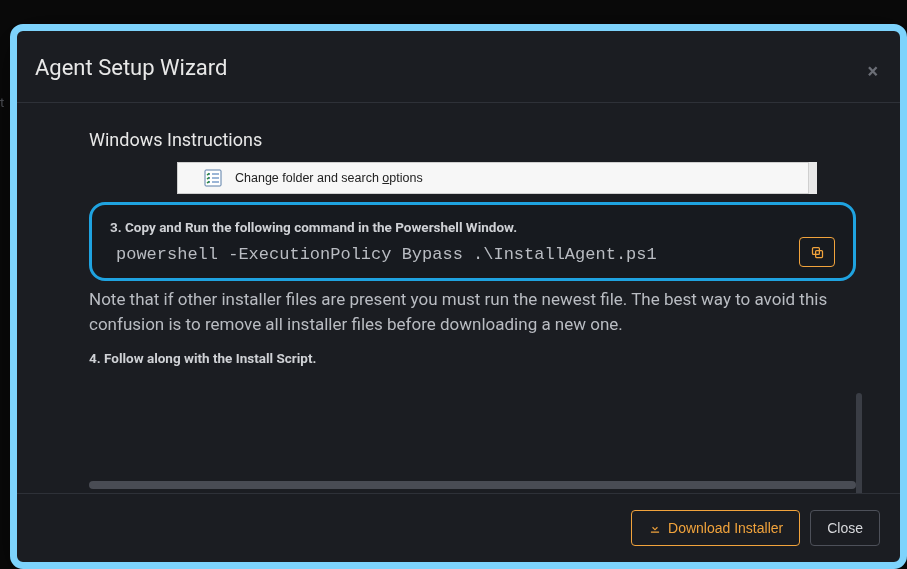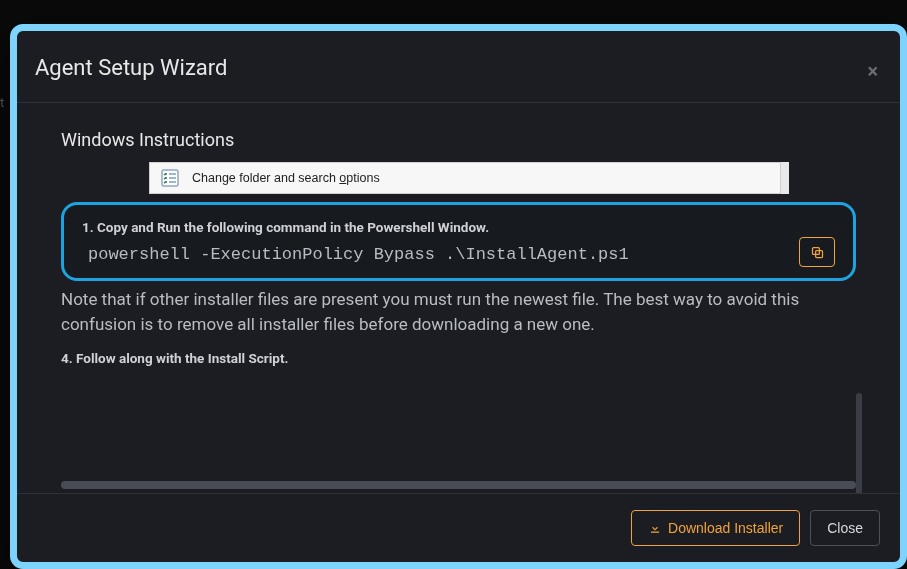--- a/index.html
+++ b/index.html
@@ -54,36 +54,37 @@
     left: 0;
     top: 95px;
     color: #5a5d64;
     font-size: 13px;
   }
   .modal-body {
     flex: 1;
     padding: 26px 44px 12px 44px;
     overflow: hidden;
     position: relative;
+    margin-left: 28px;
   }
   .section-title {
     font-size: 18px;
     font-weight: 400;
     color: #e8e8e8;
     margin-bottom: 12px;
   }
   .win-menu-bar {
     margin-left: 88px;
     width: 640px;
     height: 32px;
     background: #f7f7f7;
     border: 1px solid #cfcfcf;
     display: flex;
     align-items: center;
-    padding: 0 10px;
+    padding: 0 25px;
     font-size: 12.5px;
     color: #222;
     position: relative;
     font-family: "Segoe UI", Tahoma, sans-serif;
   }
   .win-menu-bar .icon-box {
     width: 20px; height: 20px;
     margin-right: 12px;
     position: relative;
   }
@@ -251,21 +252,21 @@
           <path d="M4 6 l0.8 0.8 l1.4 -1.6 M4 10 l0.8 0.8 l1.4 -1.6 M4 14 l0.8 0.8 l1.4 -1.6" stroke="#2e8b3d" stroke-width="1.2" fill="none"></path>
           <path d="M9 6 h7 M9 10 h7 M9 14 h7" stroke="#3a6fb0" stroke-width="1.2"></path>
         </svg>
       </span>
       <span>
         <span>Change folder and search </span><span class="underline">o</span><span>ptions</span>
       </span>
     </div>
 
     <div class="highlight-block">
-      <div class="step-heading">1. Copy and Run the following command in the Powershell Window.</div>
+      <div class="step-heading">3. Copy and Run the following command in the Powershell Window.</div>
       <div class="code-line">powershell -ExecutionPolicy Bypass .\InstallAgent.ps1</div>
       <button class="copy-btn">
         <svg viewBox="0 0 24 24" fill="none" stroke="currentColor" stroke-width="2">
           <rect x="9" y="9" width="11" height="11" rx="1.5"></rect>
           <rect x="4" y="4" width="11" height="11" rx="1.5"></rect>
         </svg>
       </button>
     </div>
 
     <div class="paragraph">Note that if other installer files are present you must run the newest file. The best way to avoid this confusion is to remove all installer files before downloading a new one.</div>

